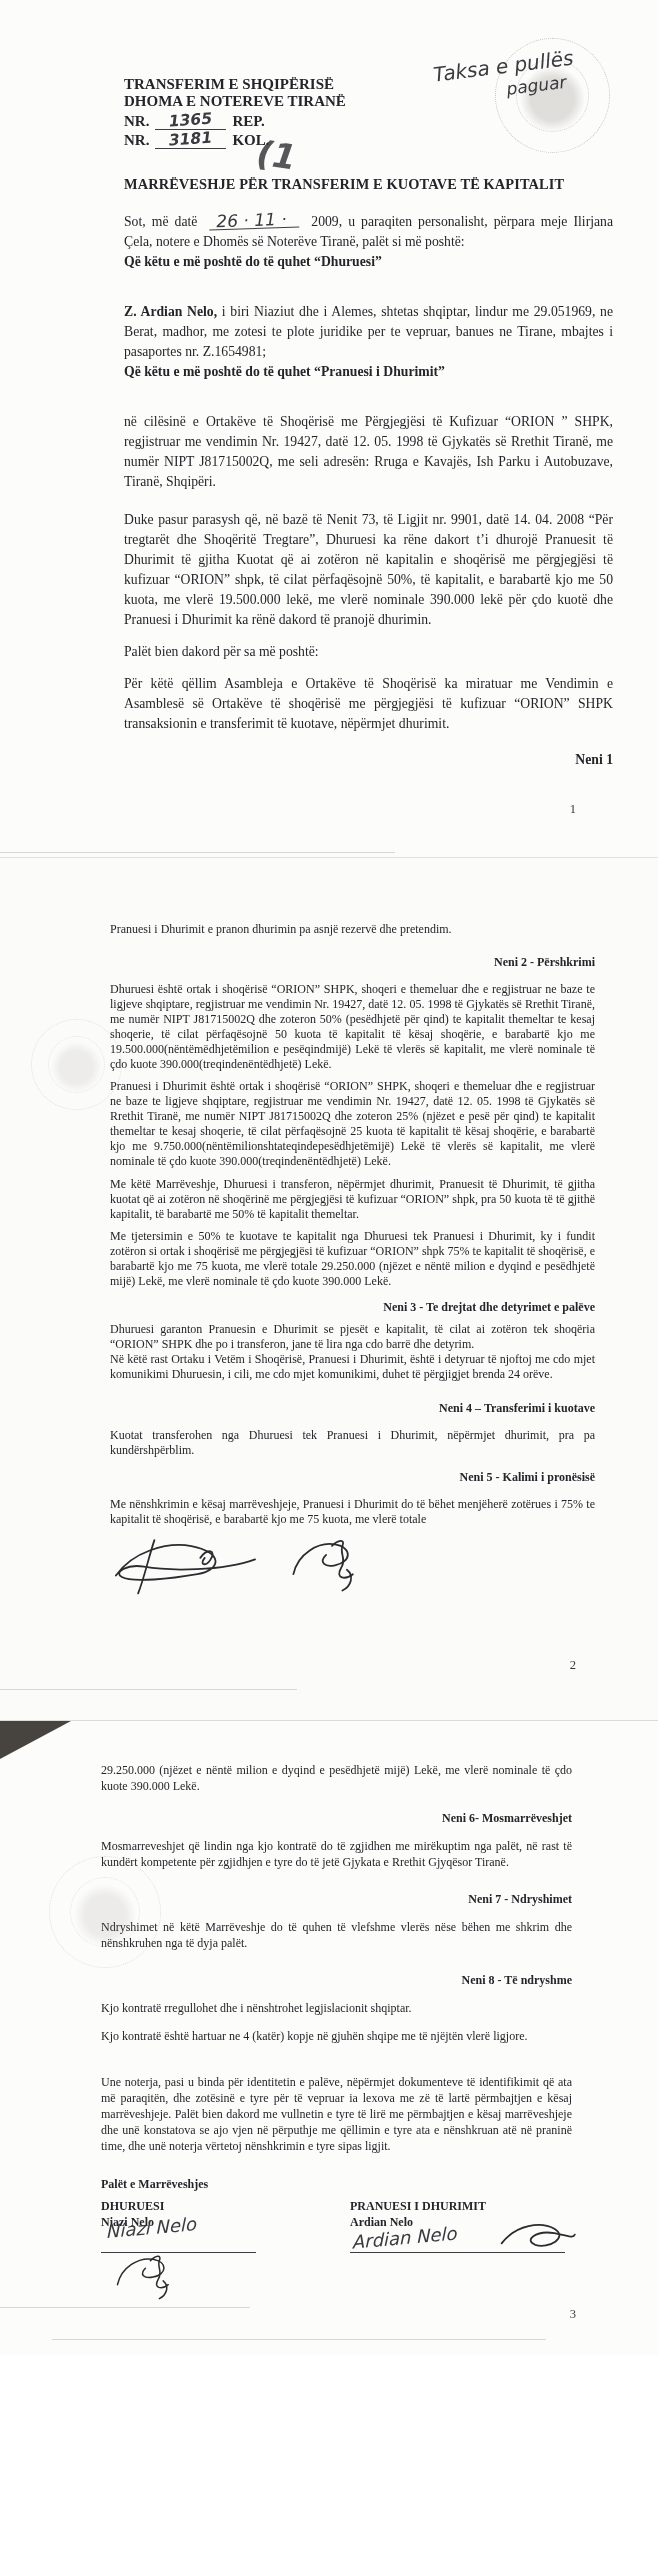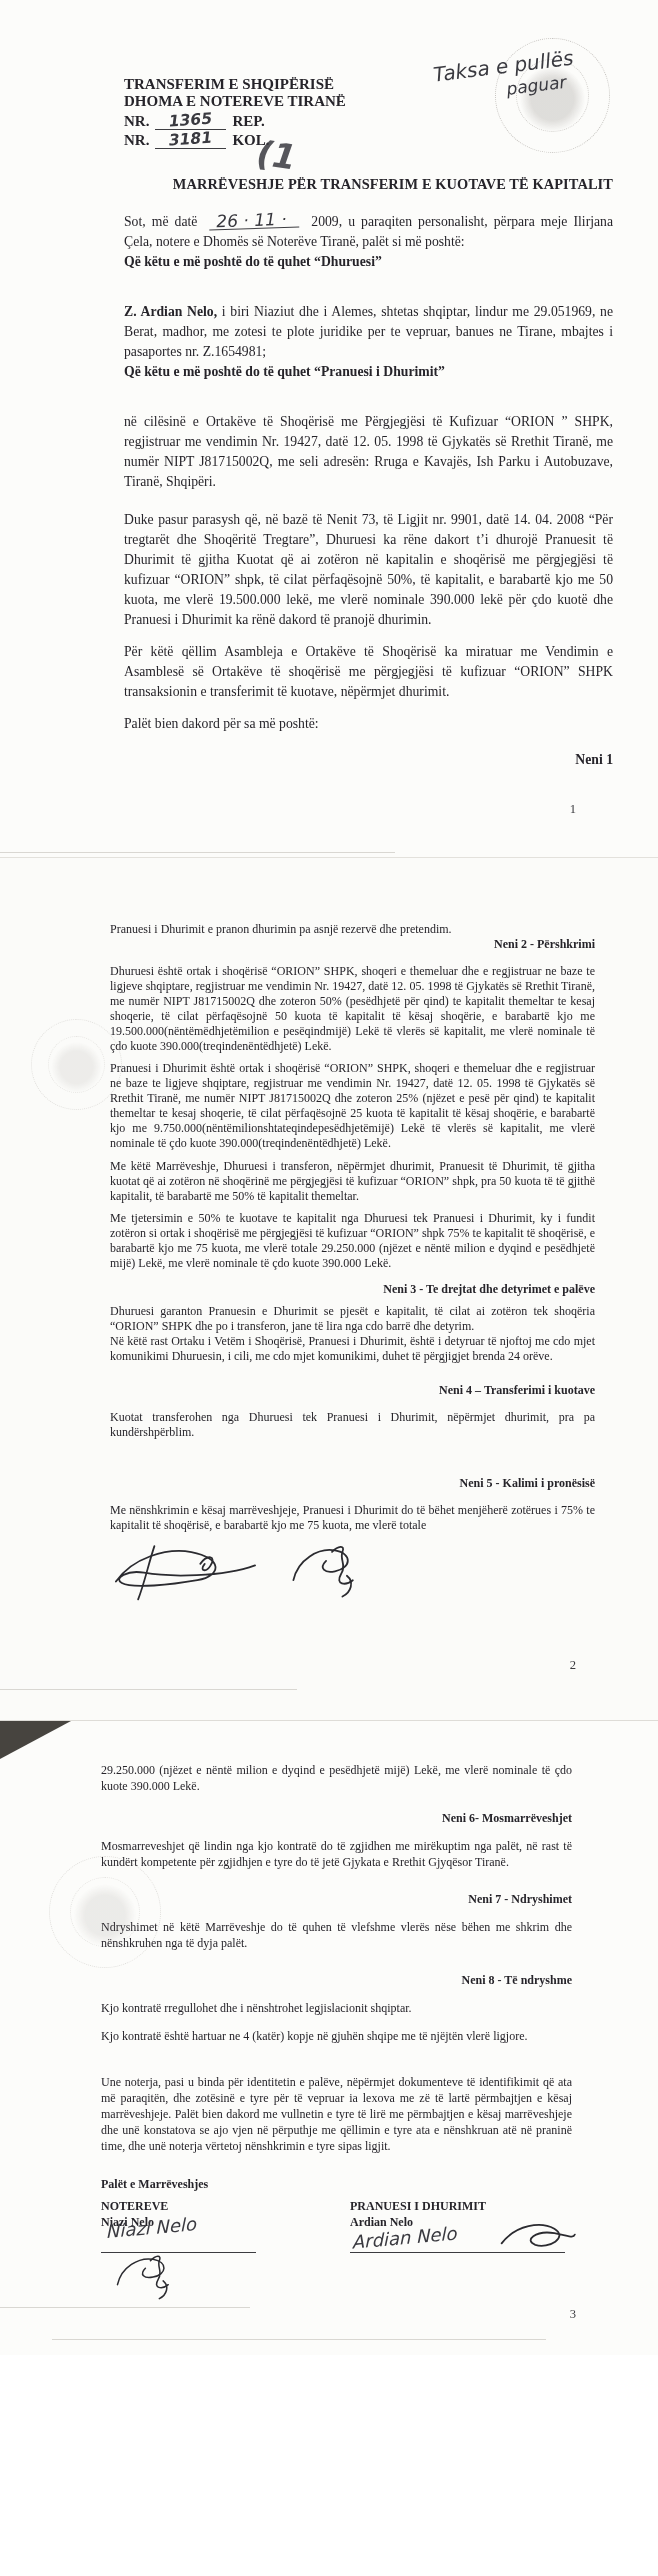--- a/index.html
+++ b/index.html
@@ -26,21 +26,21 @@
   .round-stamp{position:absolute;border-radius:50%;border:1.5px dotted rgba(125,119,112,.55);}
   .round-stamp::after{content:"";position:absolute;inset:18%;border-radius:50%;border:1.1px dotted rgba(125,119,112,.45);
       background:radial-gradient(circle at 50% 55%, rgba(120,114,108,.30) 0 40%, rgba(120,114,108,0) 62%);}
   .stamp-1{top:38px;right:49px;width:113px;height:113px;opacity:.75;filter:blur(0.3px);}
   .stamp-2{left:31px;top:161px;width:89px;height:89px;opacity:.35;filter:blur(0.4px);}
   .stamp-3{left:49px;top:135px;width:110px;height:110px;opacity:.40;filter:blur(0.4px);}
   .tax-hand{position:absolute;top:53px;right:33px;width:192px;transform:rotate(-7deg);text-align:left;z-index:3;}
   .tax-hand .l1{font-size:20px;}
   .tax-hand .l2{font-size:17px;margin-left:71px;margin-top:3px;}
   
-  .doc-title{text-align:right;font-weight:bold;font-size:14.4px;letter-spacing:0.1px;margin-top:25px;}
+  .doc-title{text-align:left;font-weight:bold;font-size:14.4px;letter-spacing:0.1px;margin-top:25px;}
   .hand-date{font-family:"DejaVu Sans",sans-serif;font-style:italic;font-size:17px;color:#37373d;
       border-bottom:1.2px solid #3e3e42;padding:0 12px 0 7.4px;display:inline-block;transform:rotate(-2deg);line-height:15px;}
   
   .sig-row{display:flex;align-items:flex-start;margin-top:6px;}
   .sig-svg{stroke:#2b2b30;fill:none;stroke-width:2.4;stroke-linecap:round;}
   .pagenum{position:absolute;right:83px;font-size:12.6px;color:#3a3a3e;}
   .corner-fold{position:absolute;top:0;left:0;width:71px;height:38px;background:#47443f;
       clip-path:polygon(0 0,100% 0,0 100%);}
   .edge-line{position:absolute;left:0;height:0.7px;background:#d9d7d2;width:60%;}
   
@@ -87,49 +87,49 @@
     <span>2009, u paraqiten personalisht, përpara meje Ilirjana Çela, notere e Dhomës së Noterëve Tiranë, palët si më poshtë:</span></p>
 
   <p class="bold">Që këtu e më poshtë do të quhet “Dhuruesi”</p>
 
   <p class="mt-lg"><b>Z. Ardian Nelo,</b><span> i biri  Niaziut dhe i Alemes, shtetas shqiptar, lindur me 29.051969, ne Berat, madhor, me zotesi te plote juridike per te vepruar, banues ne Tirane, mbajtes i pasaportes nr. Z.1654981;</span></p>
   <p class="bold">Që këtu e më poshtë do të quhet “Pranuesi i Dhurimit”</p>
 
   <p class="mt-lg">në cilësinë e Ortakëve të Shoqërisë me Përgjegjësi të Kufizuar “ORION ” SHPK, regjistruar me vendimin Nr. 19427, datë 12. 05. 1998 të Gjykatës së Rrethit Tiranë, me numër NIPT J81715002Q, me seli adresën: Rruga e Kavajës, Ish Parku i Autobuzave, Tiranë, Shqipëri.</p>
 
   <p class="mt-md ital">Duke pasur parasysh që, në bazë të Nenit 73, të Ligjit nr. 9901, datë 14. 04. 2008 “Për tregtarët dhe Shoqëritë Tregtare”, Dhuruesi ka rëne dakort t’i dhurojë Pranuesit të Dhurimit të gjitha Kuotat që ai zotëron në kapitalin e shoqërisë me përgjegjësi të kufizuar “ORION” shpk, të cilat përfaqësojnë 50%, të kapitalit, e barabartë kjo me 50 kuota, me vlerë 19.500.000 lekë, me vlerë nominale 390.000 lekë për çdo kuotë dhe Pranuesi i Dhurimit ka rënë dakord të pranojë dhurimin.</p>
+  <p class="mt-sm">Palët bien dakord për sa më poshtë:</p>
+
   <p class="mt-sm ital">Për këtë qëllim Asambleja e Ortakëve të Shoqërisë ka miratuar me Vendimin e Asamblesë së Ortakëve të shoqërisë me përgjegjësi të kufizuar “ORION” SHPK transaksionin e transferimit të kuotave, nëpërmjet dhurimit.</p>
-
-  <p class="mt-sm">Palët bien dakord për sa më poshtë:</p>
 
   <div class="heading">Neni 1</div>
 
   <div class="pagenum" style="bottom:38px">1</div>
   <div class="edge-line" style="bottom:4.4px"></div>
 </div>
 
 <div class="page page-2 p2">
   <div class="round-stamp stamp-2"></div>
 
   <p>Pranuesi i Dhurimit e pranon dhurimin pa asnjë rezervë dhe pretendim.</p>
-  <div class="heading" style="margin-top:0">Neni 2 - Përshkrimi</div>
+  <div class="heading" style="margin-top:18px">Neni 2 - Përshkrimi</div>
 
   <p class="mt-sm">Dhuruesi është ortak i shoqërisë “ORION” SHPK, shoqeri e themeluar dhe e regjistruar ne baze te ligjeve shqiptare, regjistruar me vendimin Nr. 19427, datë 12. 05. 1998 të Gjykatës së Rrethit Tiranë, me numër NIPT J81715002Q dhe zoteron 50% (pesëdhjetë për qind) te kapitalit themeltar te kesaj shoqerie, të cilat përfaqësojnë 50 kuota të kapitalit të kësaj shoqërie, e barabartë kjo me 19.500.000(nëntëmëdhjetëmilion e pesëqindmijë) Lekë të vlerës së kapitalit, me vlerë nominale të çdo kuote 390.000(treqindenëntëdhjetë) Lekë.</p>
   <p class="mt-xs">Pranuesi i Dhurimit është ortak i shoqërisë “ORION” SHPK, shoqeri e themeluar dhe e regjistruar ne baze te ligjeve shqiptare, regjistruar me vendimin Nr. 19427, datë 12. 05. 1998 të Gjykatës së Rrethit Tiranë, me numër NIPT J81715002Q dhe zoteron 25% (njëzet e pesë për qind) te kapitalit themeltar te kesaj shoqerie, të cilat përfaqësojnë 25 kuota të kapitalit të kësaj shoqërie, e barabartë kjo me 9.750.000(nëntëmilionshtateqindepesëdhjetëmijë) Lekë të vlerës së kapitalit, me vlerë nominale të çdo kuote 390.000(treqindenëntëdhjetë) Lekë.</p>
   <p class="mt-xs">Me këtë Marrëveshje, Dhuruesi i transferon, nëpërmjet dhurimit, Pranuesit të Dhurimit, të gjitha kuotat që ai zotëron në shoqërinë me përgjegjësi të kufizuar “ORION” shpk, pra 50 kuota të të gjithë kapitalit, të barabartë me 50% të kapitalit themeltar.</p>
   <p class="mt-xs">Me tjetersimin e 50% te kuotave te kapitalit nga Dhuruesi tek Pranuesi i Dhurimit, ky i fundit zotëron si ortak i shoqërisë me përgjegjësi të kufizuar “ORION” shpk 75% te kapitalit të shoqërisë, e barabartë kjo me 75 kuota, me vlerë totale  29.250.000 (njëzet e nëntë milion e dyqind e pesëdhjetë mijë) Lekë, me vlerë nominale të çdo kuote 390.000 Lekë.</p>
 
   <div class="heading">Neni 3 - Te drejtat dhe detyrimet e palëve</div>
   <p class="mt-xs">Dhuruesi garanton Pranuesin e Dhurimit se pjesët e kapitalit, të cilat ai zotëron tek shoqëria “ORION” SHPK dhe po i transferon, jane të lira nga cdo barrë dhe detyrim.</p>
   <p>Në këtë rast Ortaku i Vetëm i Shoqërisë, Pranuesi i Dhurimit, është i detyruar të njoftoj me cdo mjet komunikimi Dhuruesin, i cili, me cdo mjet komunikimi, duhet të përgjigjet brenda 24 orëve.</p>
 
   <div class="heading" style="margin-top:19px">Neni 4 – Transferimi i kuotave</div>
   <p class="mt-sm">Kuotat transferohen nga Dhuruesi tek Pranuesi i Dhurimit, nëpërmjet dhurimit, pra pa kundërshpërblim.</p>
 
-  <div class="heading" style="margin-top:36px">Neni 5 - Kalimi i pronësisë</div>
+  <div class="heading" style="margin-top:12px">Neni 5 - Kalimi i pronësisë</div>
   <p class="mt-sm">Me nënshkrimin e kësaj marrëveshjeje, Pranuesi i Dhurimit do të bëhet menjëherë zotërues i 75% te  kapitalit të shoqërisë, e barabartë kjo me 75 kuota, me vlerë totale</p>
 
   <div class="sig-row" style="margin-top:10.4px">
     <svg class="sig-svg" width="148" height="58" viewBox="0 0 200 78">
       <path d="M8 52 C 30 20 76 6 110 12 C 152 20 152 44 118 50 C 84 56 30 62 16 54 C 4 47 24 36 46 40 C 80 46 152 46 196 30"></path>
       <path d="M60 4 C 52 28 46 56 38 76"></path>
       <path d="M122 28 c 10 -14 22 -10 14 2 c -6 10 -16 8 -8 -2"></path>
     </svg>
     <svg class="sig-svg" style="margin-left:25px" width="104" height="61" viewBox="0 0 140 82">
       <path d="M14 50 C 20 22 48 6 70 10 C 94 14 92 34 70 38 C 56 41 48 34 58 24"></path>
@@ -158,21 +158,21 @@
   <p class="mt-sm">Kjo kontratë rregullohet dhe i nënshtrohet legjislacionit shqiptar.</p>
 
   <p class="mt-sm">Kjo kontratë është hartuar ne 4 (katër) kopje në gjuhën shqipe me të njëjtën vlerë ligjore.</p>
 
   <p class="mt-lg">Une noterja, pasi u binda për identitetin e palëve, nëpërmjet dokumenteve të identifikimit që ata më paraqitën, dhe zotësinë e tyre për të vepruar ia lexova me zë të lartë përmbajtjen e kësaj marrëveshjeje. Palët bien dakord me vullnetin e tyre të lirë me përmbajtjen e kësaj marrëveshjeje dhe unë konstatova se ajo vjen në përputhje me qëllimin e tyre ata e nënshkruan atë në praninë time, dhe unë noterja vërtetoj nënshkrimin e tyre sipas ligjit.</p>
 
   <p class="bold" style="margin-top:22px">Palët e Marrëveshjes</p>
 
   <div class="parties-row">
     <div class="party-col">
-      <div class="bold">NOTEREVE</div>
+      <div class="bold">DHURUESI</div>
       <div class="bold">Niazi Nelo</div>
       <div class="sig-line">
         <span class="hand hand-sig" style="left:6px;top:-10.4px">Niazi  Nelo</span>
       </div>
       <svg class="sig-svg" width="104" height="52" viewBox="0 0 140 82">
         <path d="M14 50 C 20 22 48 6 70 10 C 94 14 92 34 70 38 C 56 41 48 34 58 24"></path>
         <path d="M66 12 C 74 4 84 2 80 12 C 76 22 86 30 78 42 C 70 56 84 58 94 50"></path>
         <path d="M86 44 C 96 52 92 66 80 72"></path>
       </svg>
     </div>

